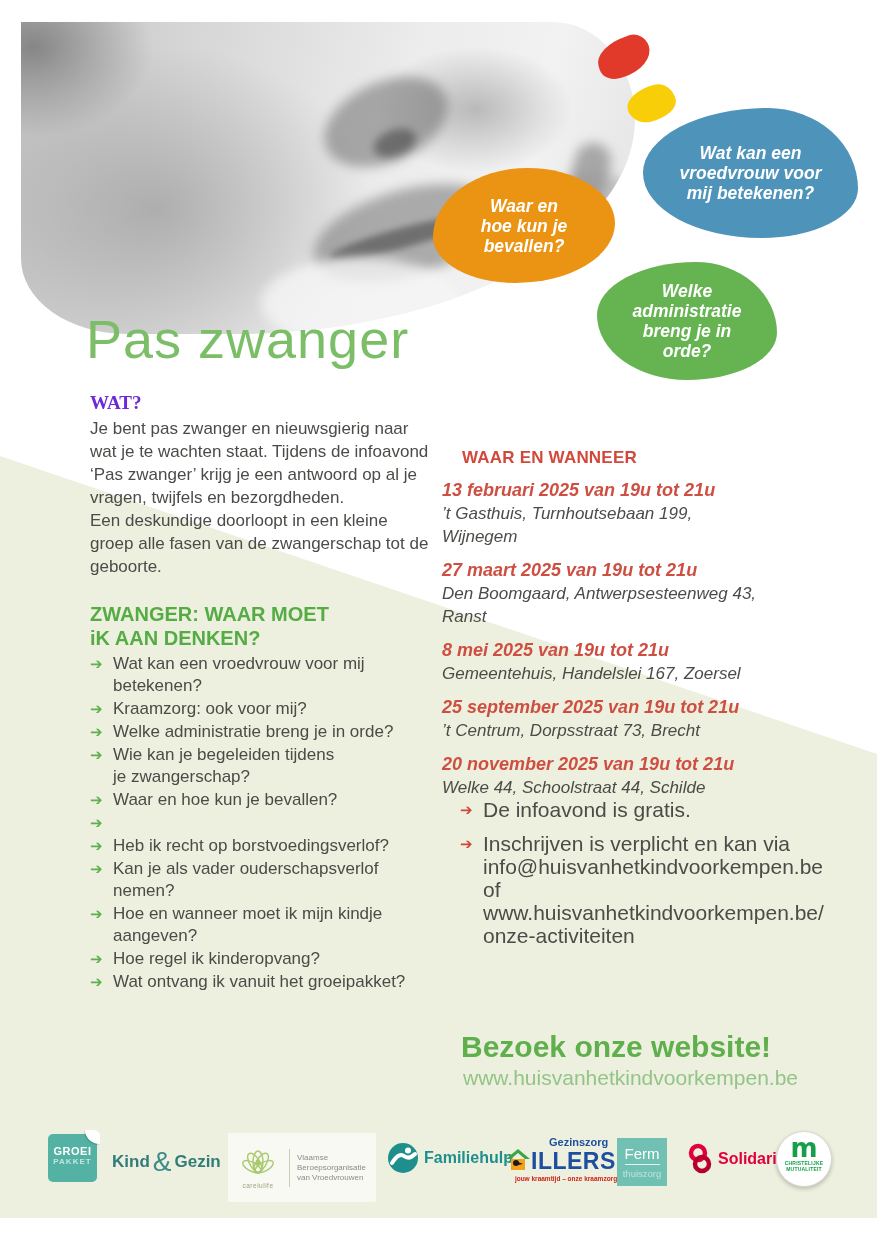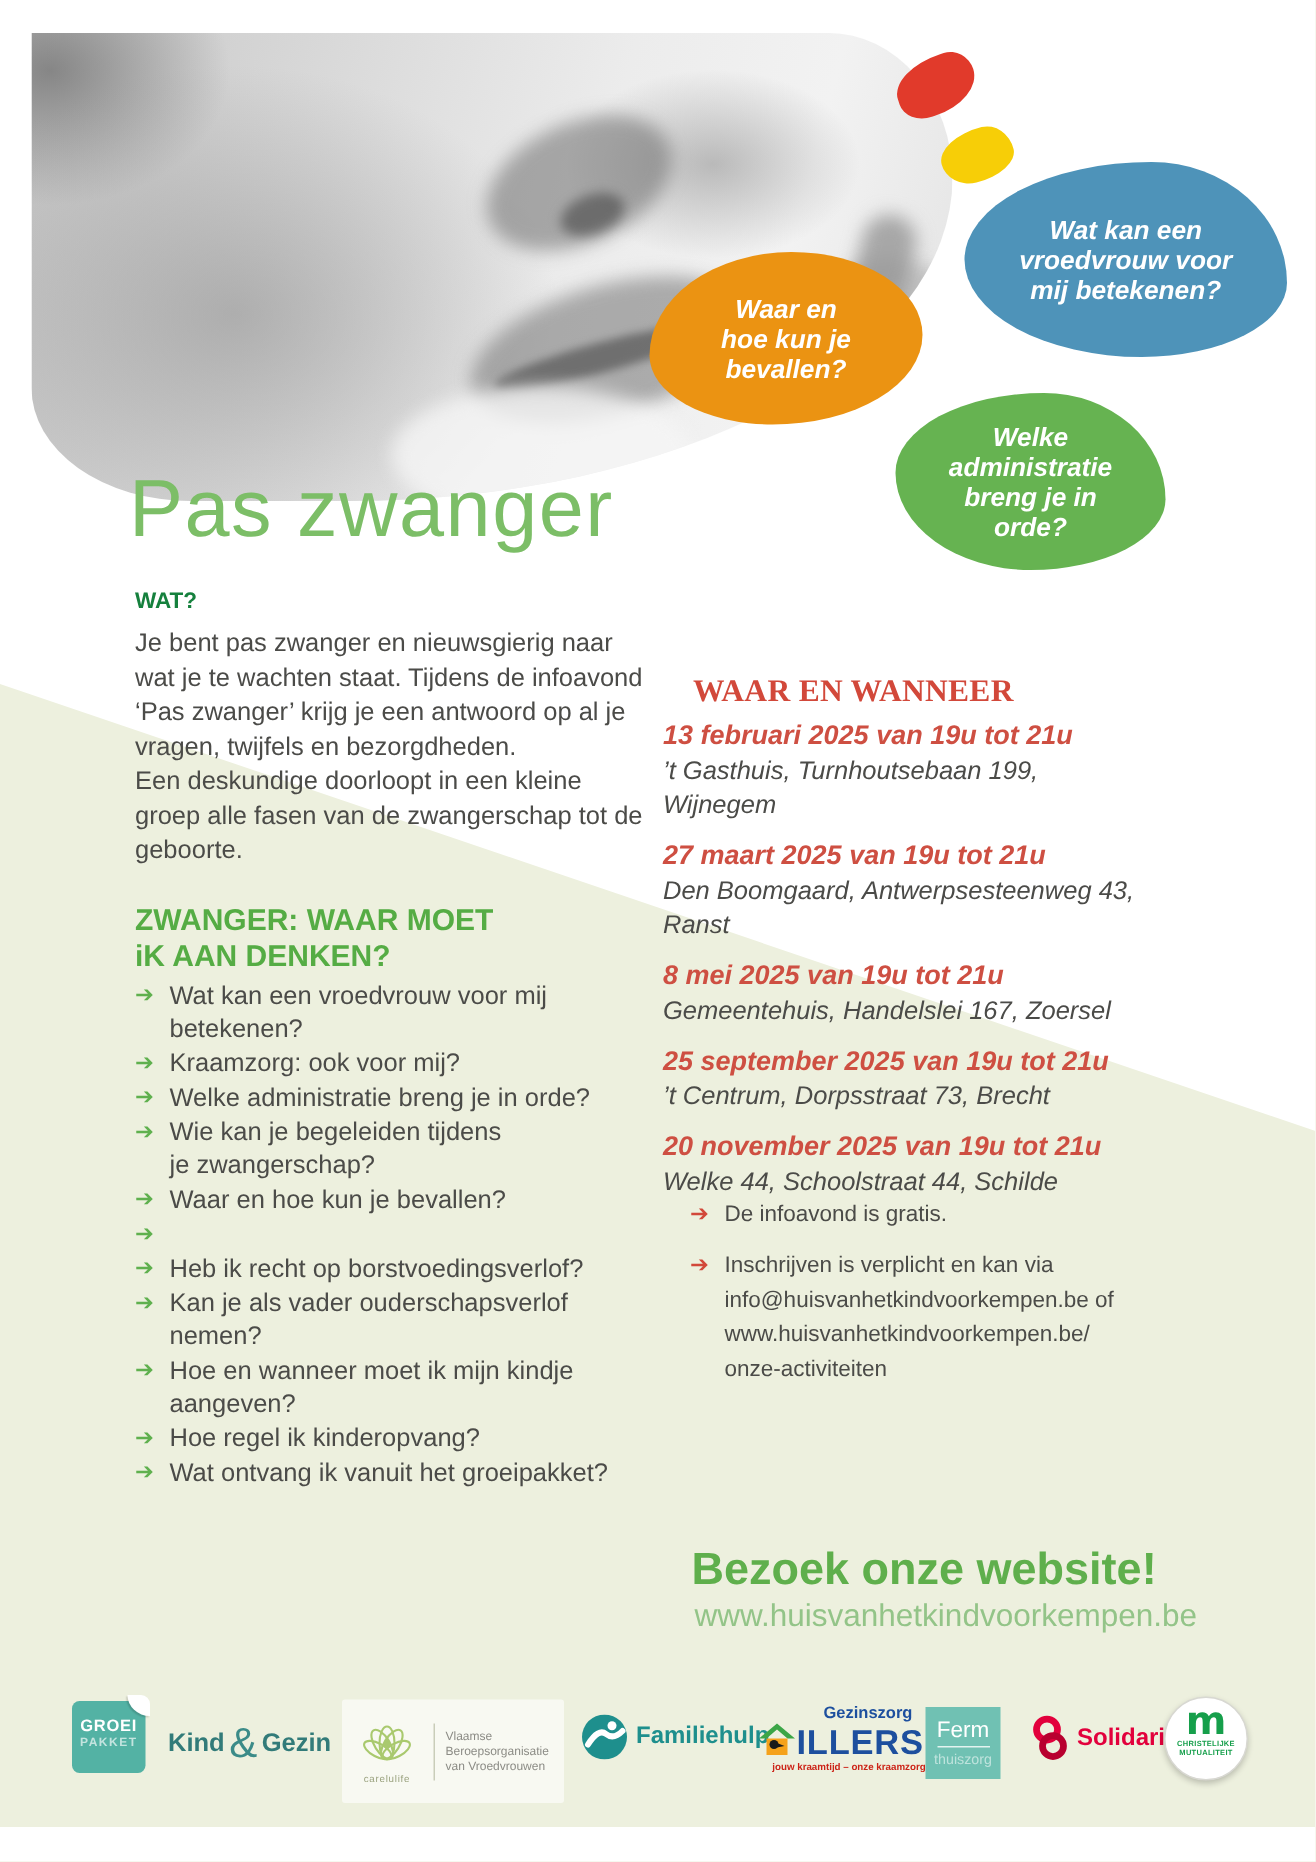--- a/index.html
+++ b/index.html
@@ -47,37 +47,37 @@
   .bubble-orange{left:433px;top:168px;width:182px;height:115px;background:#EB9312;
     border-radius:52% 48% 55% 45% / 60% 48% 52% 40%;}
   .bubble-blue{left:643px;top:108px;width:215px;height:130px;background:#4E93B9;
     border-radius:58% 42% 45% 55% / 50% 62% 38% 50%;}
   .bubble-green{left:597px;top:262px;width:180px;height:118px;background:#66B351;
     border-radius:55% 45% 50% 50% / 45% 60% 40% 55%;}
 
   
   .z3{z-index:3;}
   .page-title{left:86px;top:308px;font-size:54px;font-weight:200;color:#7CBE67;letter-spacing:1px;}
-  .h-wat{left:90px;top:392px;font-size:15px;font-weight:700;color:#15803d;}
+  .h-wat{left:90px;top:392px;font-size:19px;font-weight:700;color:#6d28d9;font-family:Liberation Serif, serif;}
   .wat-body{left:90px;top:417px;width:370px;font-size:17px;line-height:23px;color:#4B4B48;white-space:pre-line;}
   .h-denken{left:90px;top:602px;font-size:20px;line-height:24px;font-weight:700;color:#55AC44;}
   .checklist{left:90px;top:653px;width:340px;}
   .li{display:flex;margin-bottom:1px;}
   .li .arr{color:#5FB04E;font-size:15px;line-height:22px;width:23px;flex:none;}
   .li .txt{font-size:17px;line-height:22px;color:#4B4B48;white-space:pre-line;}
 
-  .h-waar{left:462px;top:448px;font-size:21px;font-weight:700;color:#D2483A;letter-spacing:.2px;font-family:Liberation Serif, serif;}
+  .h-waar{left:462px;top:448px;font-size:17px;font-weight:700;color:#D2483A;letter-spacing:.2px;}
   .sessions{left:442px;top:478px;width:330px;font-style:italic;}
   .session{margin-bottom:10px;}
   .s-date{font-size:18px;line-height:24px;font-weight:700;color:#CE4F42;}
   .s-loc{font-size:17px;line-height:23px;color:#4B4B48;white-space:pre-line;}
   .notes{left:460px;top:798px;width:330px;}
   .note{display:flex;margin-bottom:11px;}
   .note .arr{color:#D2483A;font-size:15px;line-height:23px;width:23px;flex:none;}
-  .note .txt{font-size:15px;line-height:23px;color:#4B4B48;white-space:pre-line;}
+  .note .txt{font-size:21px;line-height:23px;color:#4B4B48;white-space:pre-line;}
 
   .h-website{left:461px;top:1030px;font-size:30px;font-weight:700;color:#5FAF4C;}
   .website-url{left:463px;top:1066px;font-size:21px;color:#93C488;}
 
   
   .logo{z-index:3;}
   .groei{left:48px;top:1134px;width:49px;height:48px;background:#53B2A4;border-radius:5px;
     color:#fff;text-align:center;padding-top:11px;box-sizing:border-box;}
   .groei .l1{font-size:11px;font-weight:800;letter-spacing:.5px;line-height:12px;}
   .groei .l2{font-size:8px;font-weight:700;letter-spacing:1px;color:rgba(255,255,255,.65);line-height:10px;}

